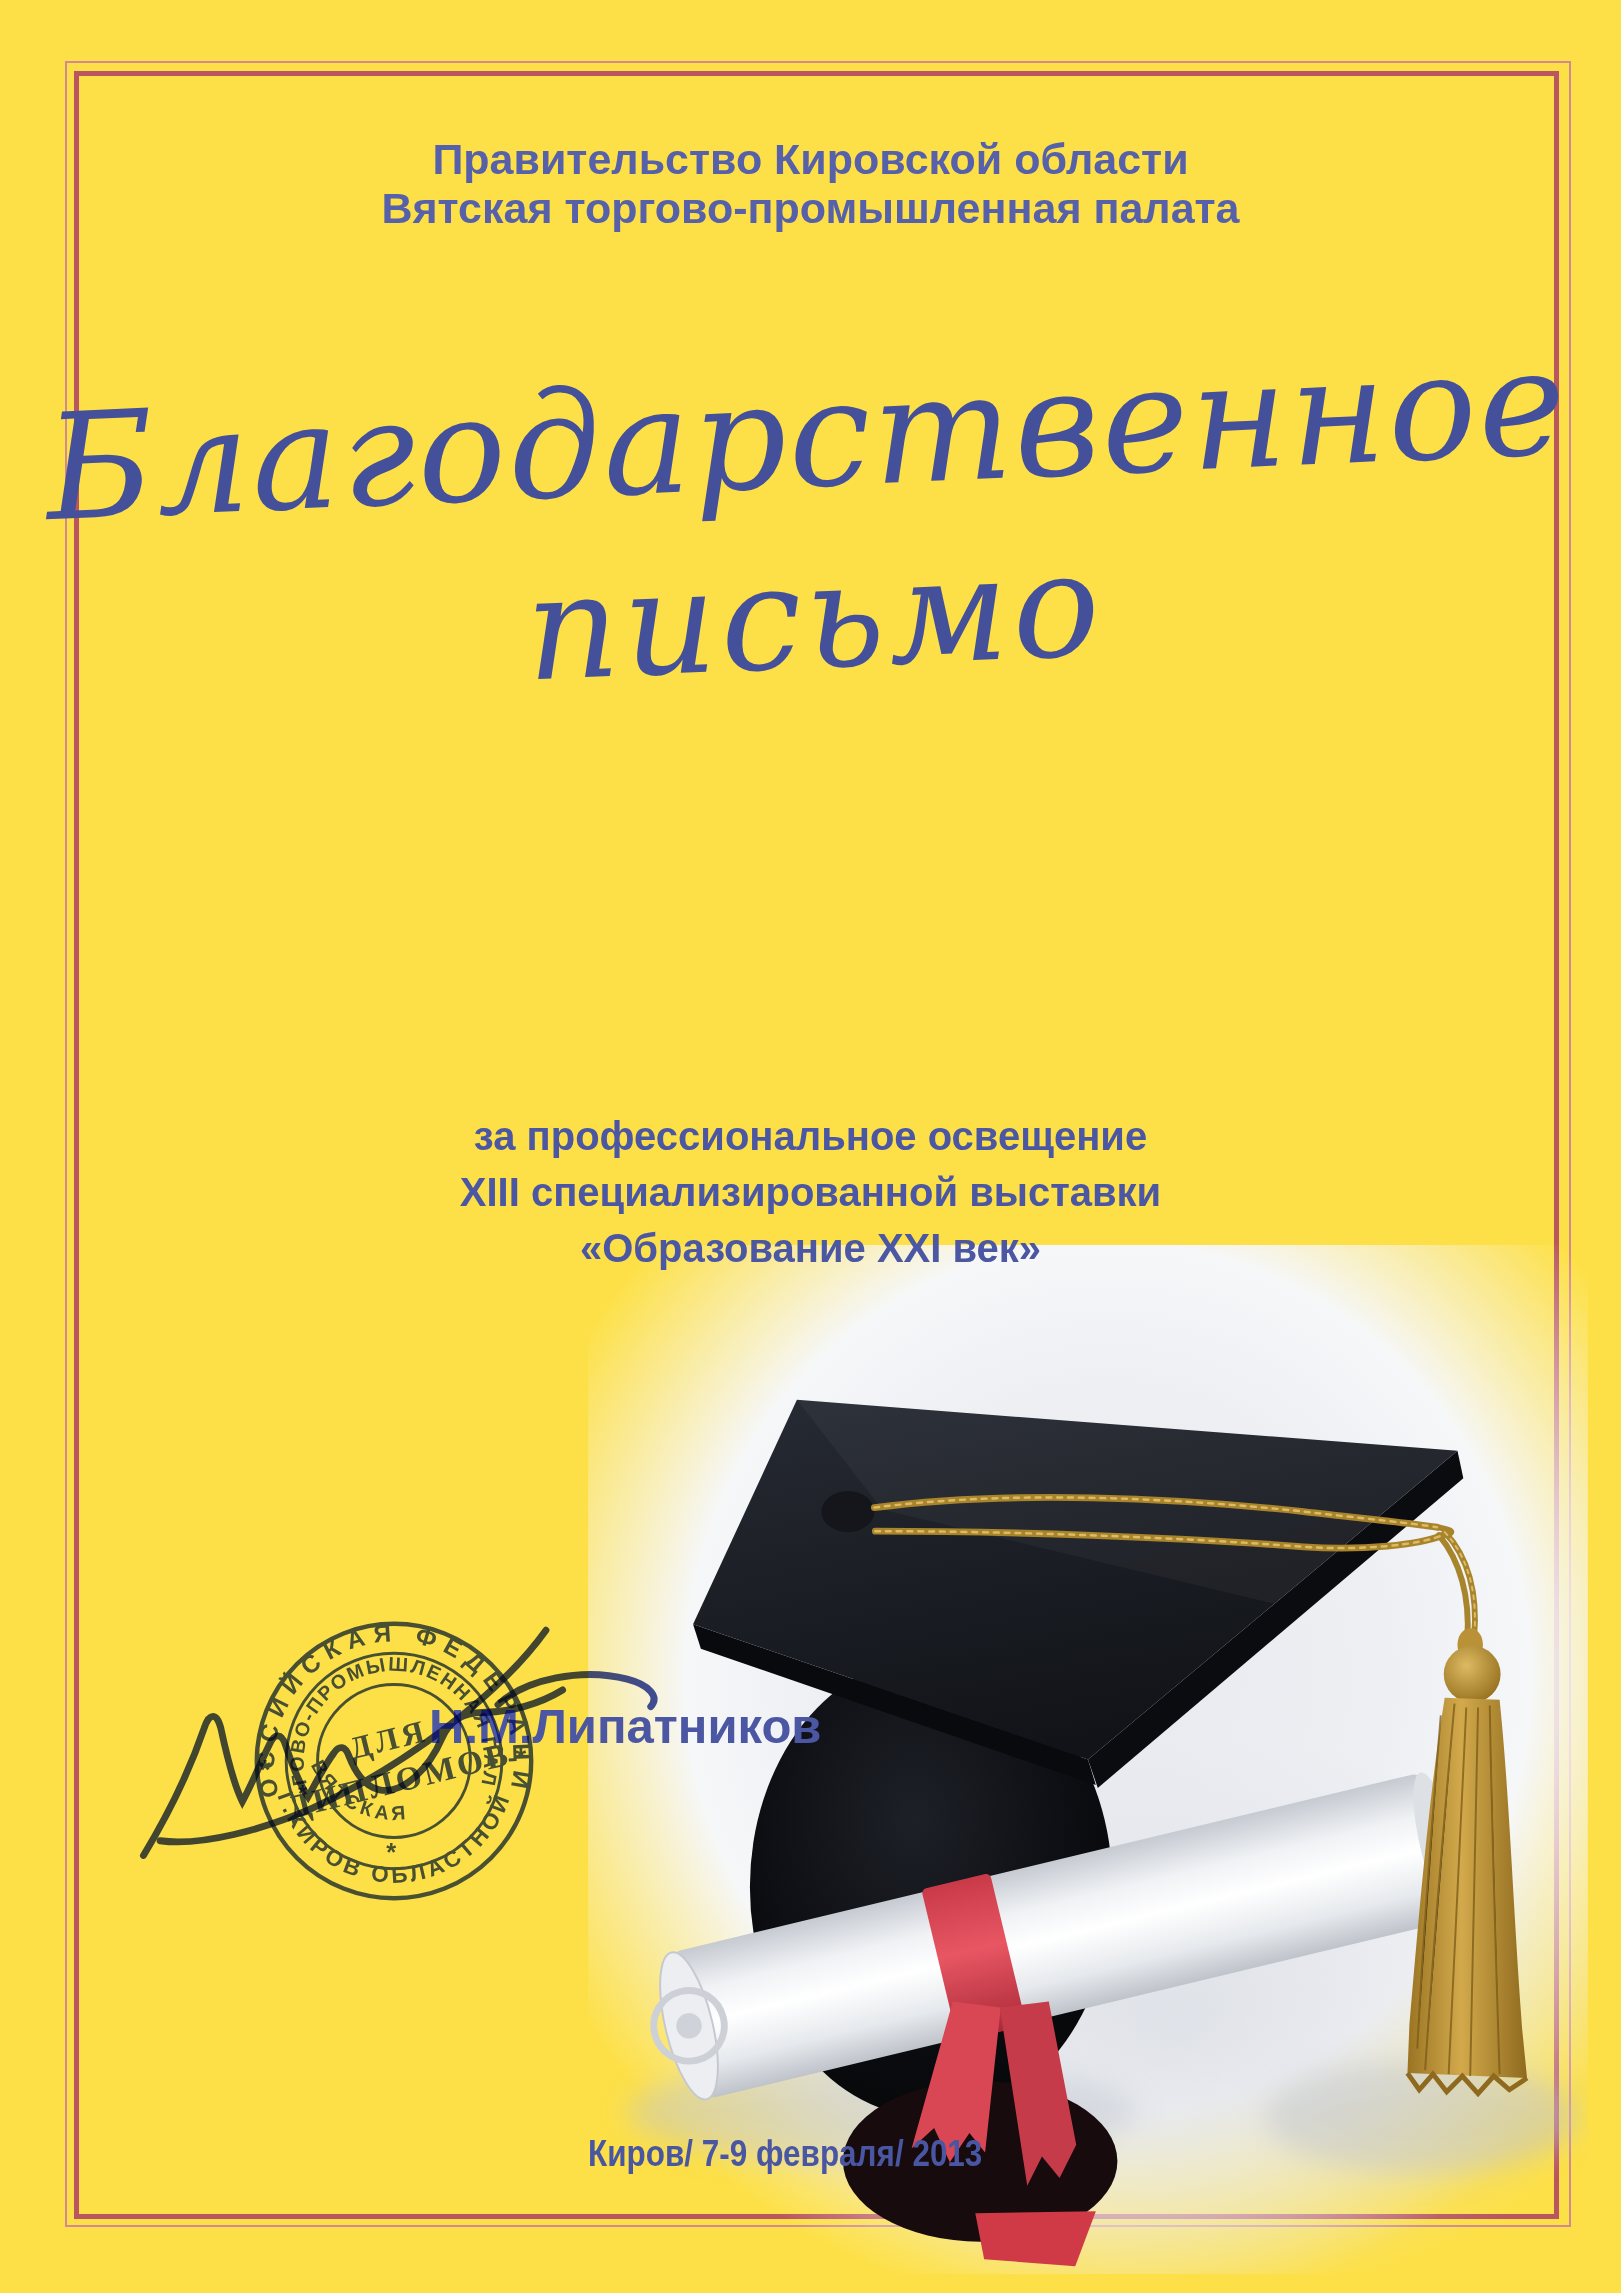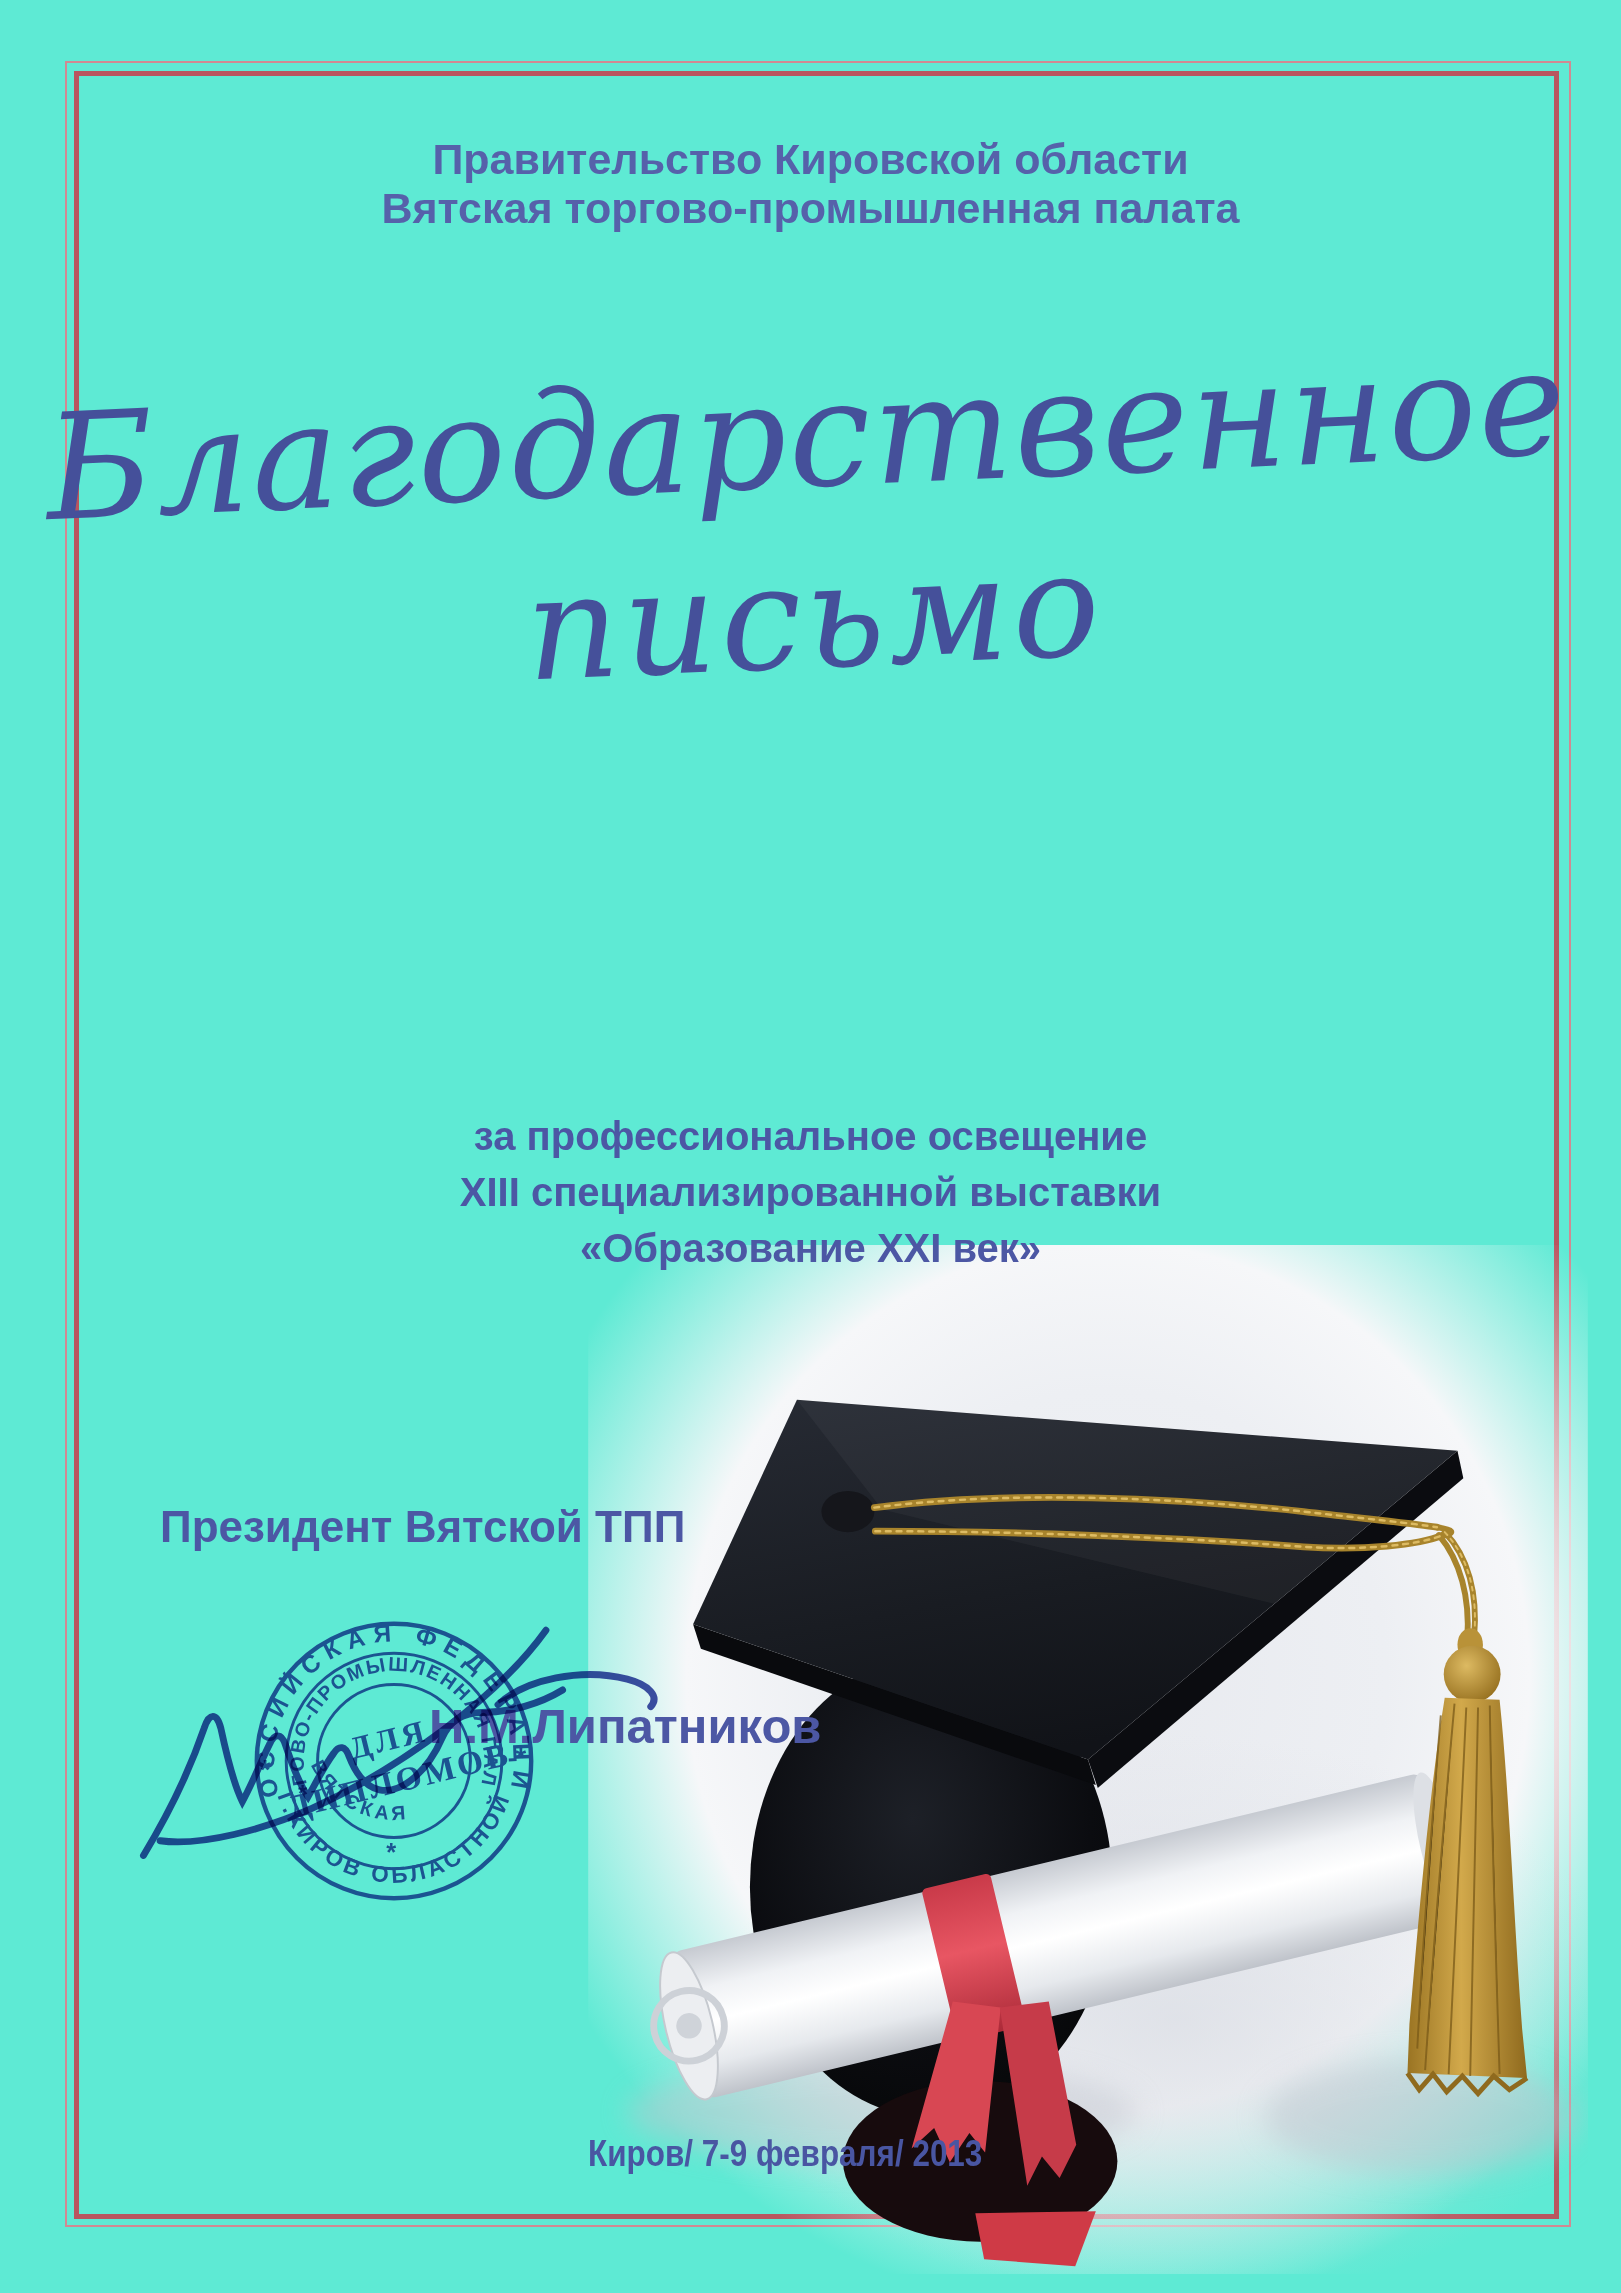--- a/index.html
+++ b/index.html
@@ -1,17 +1,17 @@
 <!DOCTYPE html>
 <html><head>
 <meta charset="utf-8">
 <style>
   html,body{margin:0;padding:0;background:#ffffff;}
   .page{
-    position:relative;width:1621px;height:2294px;background:#5eead4;
+    position:relative;width:1621px;height:2294px;background:#fde047;
     font-family:"Liberation Sans",sans-serif;overflow:hidden;
   }
   
   .frame-outer{
     position:absolute;left:65px;top:61px;width:1506px;height:2166px;
     border:2px solid #d08a92;box-sizing:border-box;
   }
   .frame-inner{
     position:absolute;left:74px;top:71px;width:1485px;height:2148px;
     border:5.9px solid #b9565f;box-sizing:border-box;
@@ -173,21 +173,20 @@
     <div class="t2">письмо</div>
   </div>
 
 
   <div class="centered reason">
     <div>за профессиональное освещение</div>
     <div>XIII специализированной выставки</div>
     <div>«Образование XXI век»</div>
   </div>
 
-  <div class="signer-title">Президент Вятской ТПП</div>
   <div class="signer-name">Н.М.Липатников</div>
 
   <svg class="stamp" width="294" height="294" viewBox="-150 -150 300 300">
     <defs>
       <path id="outTop" d="M -116.7,35.7 A 122,122 0 1 1 116.7,35.7" fill="none"></path>
       <path id="outBot" d="M -119.8,32.1 A 124,124 0 0 0 119.8,32.1" fill="none"></path>
       <path id="inTop" d="M -88.9,23.8 A 92,92 0 1 1 88.9,23.8" fill="none"></path>
       <path id="inBot" d="M -90.6,-16 A 92,92 0 0 0 90.6,-16" fill="none"></path>
     </defs>
     <g fill="none" stroke="#3b4ea8">

